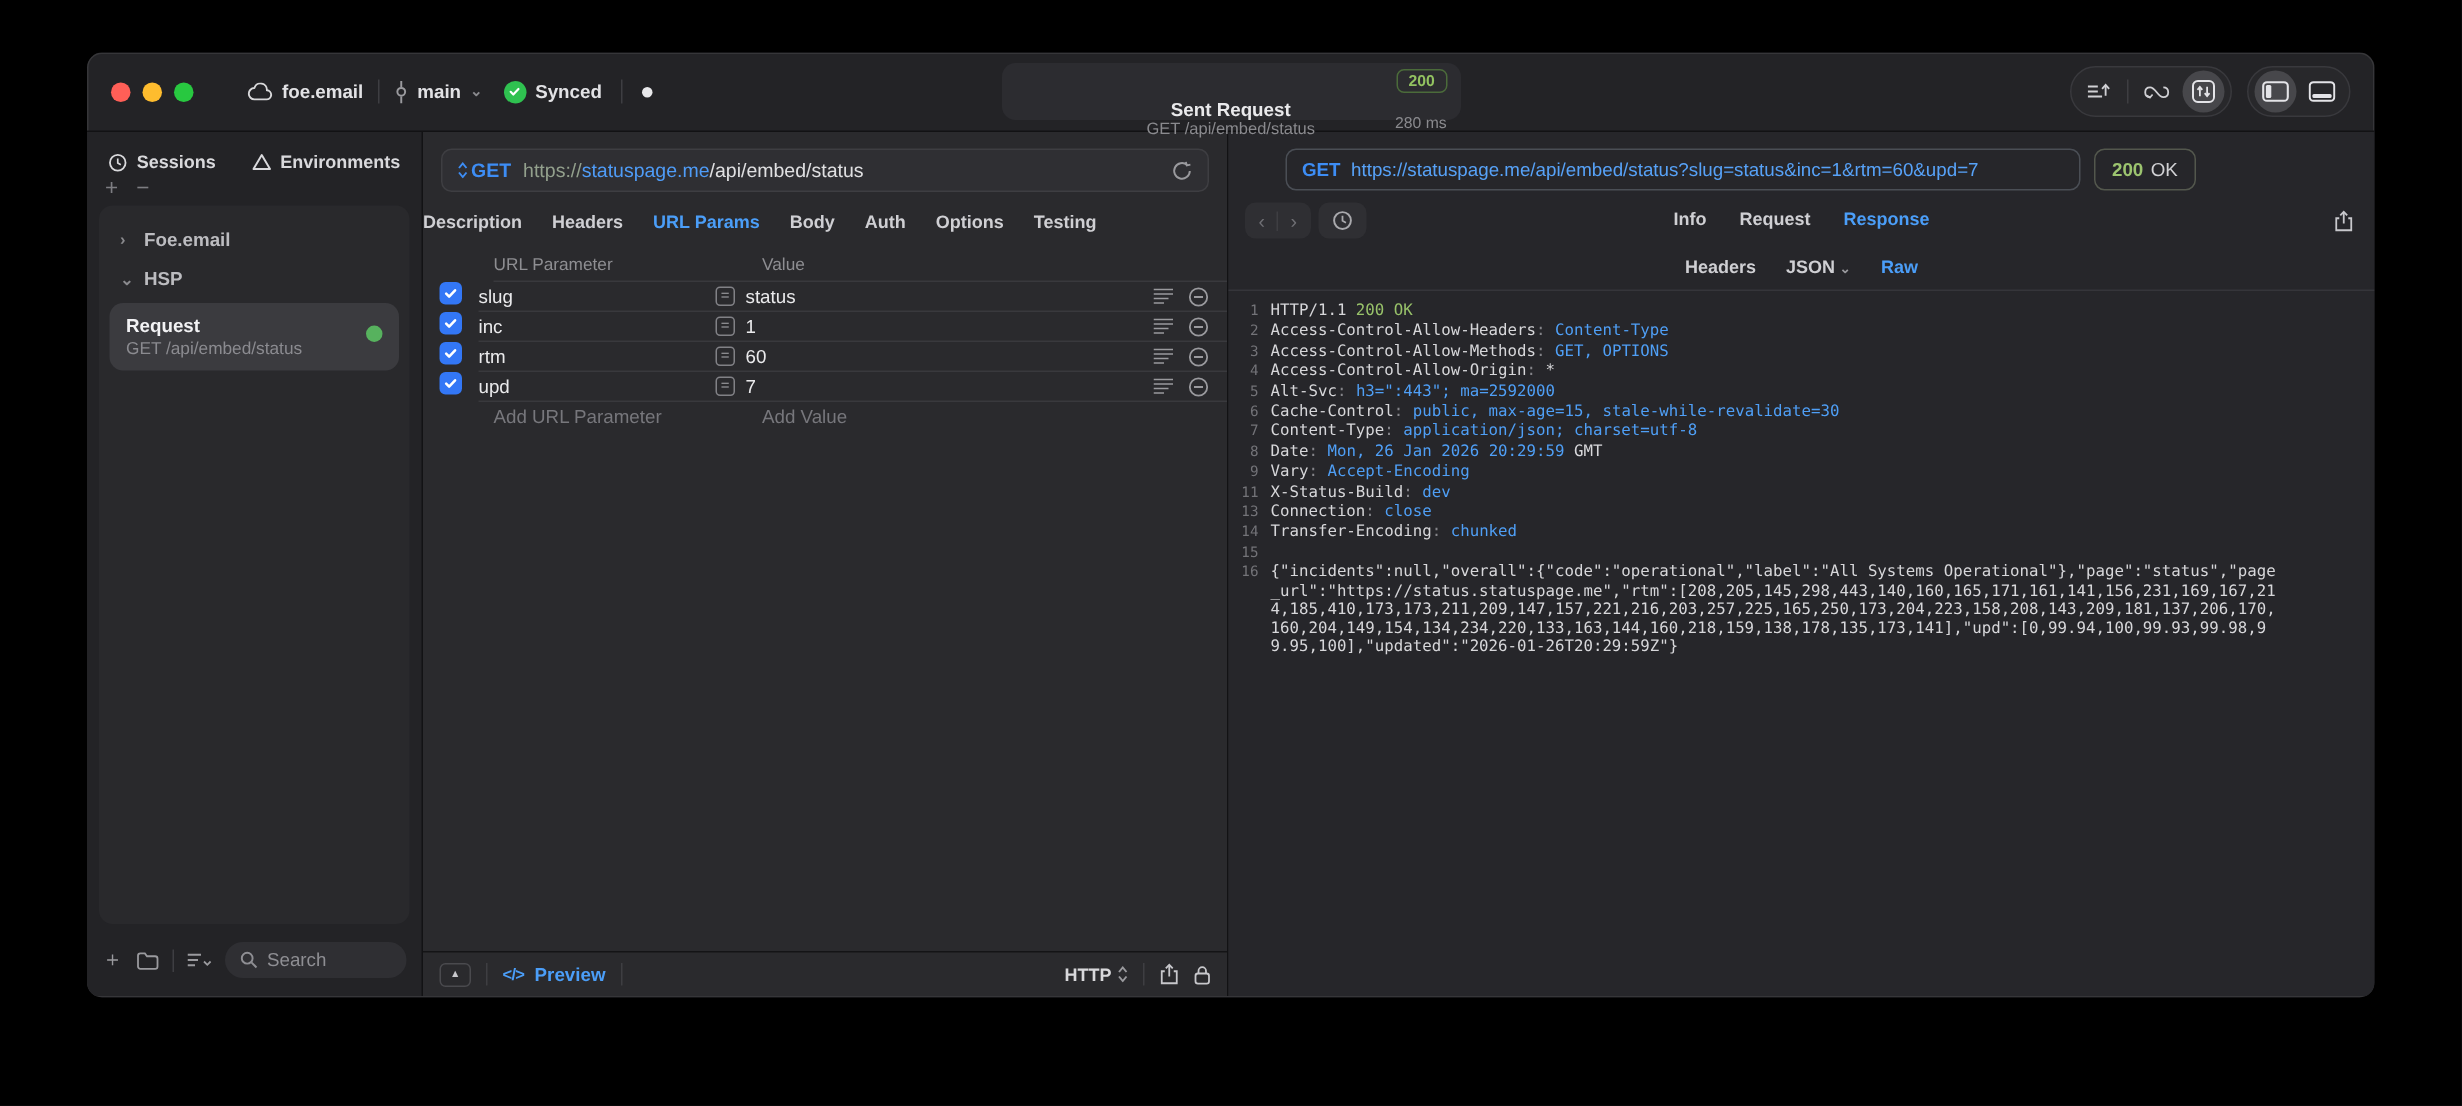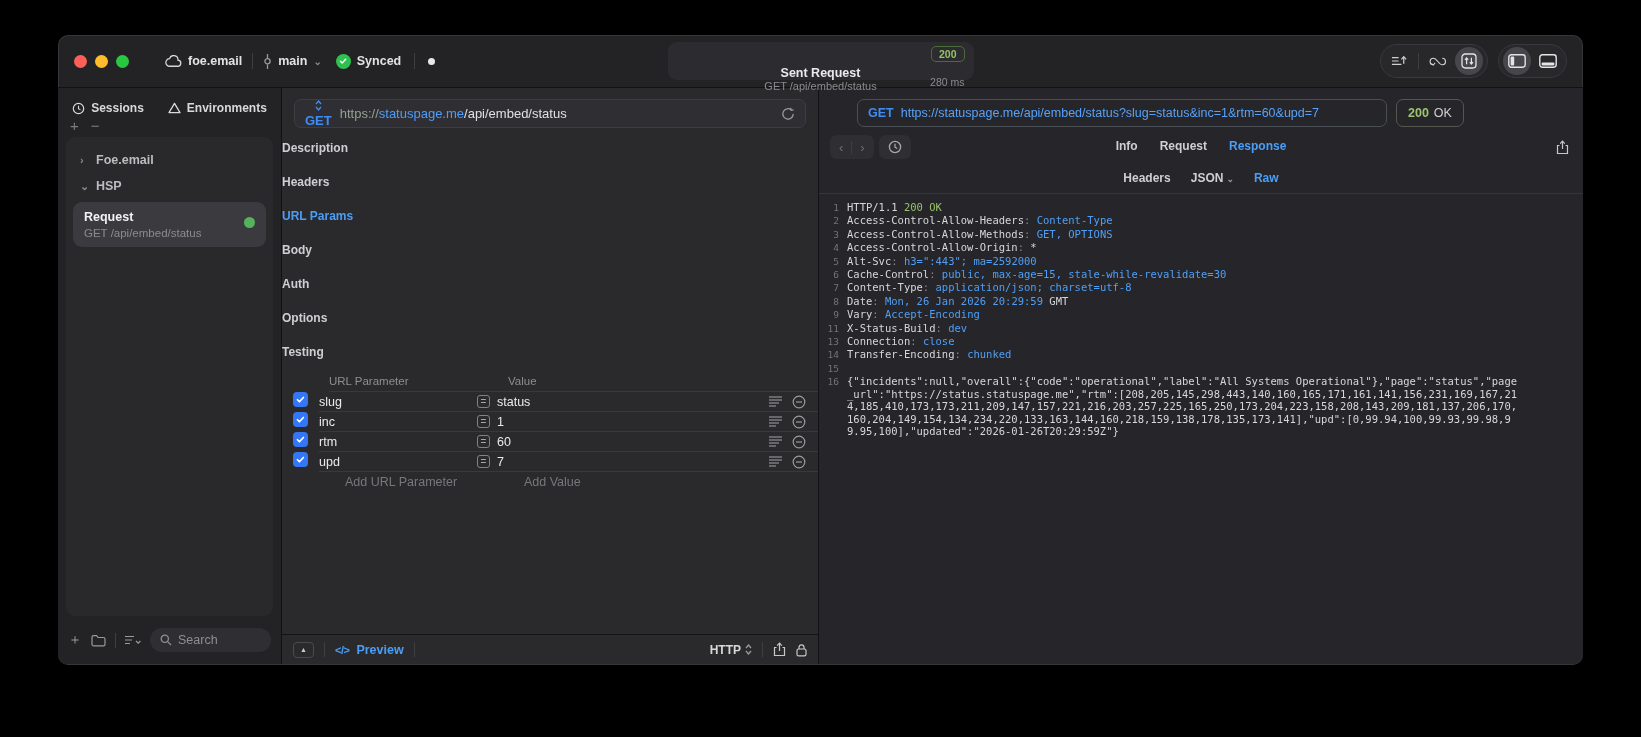--- a/index.html
+++ b/index.html
@@ -61,45 +61,45 @@
     background:#57b25e; }
   .sb-footer { display:flex; align-items:center; gap:9px; padding:12px 2px 0; }
   .sbf-icon { color:#9a9a9e; font-size:14px; display:flex; align-items:center; }
   .sbf-sep { width:1px; height:15px; background:#3e3e42; }
   .search-pill { flex:1; height:24px; background:#2f2f33; border-radius:13px; display:flex;
     align-items:center; gap:6px; padding:0 10px; color:#8e8e93; font-size:12.5px; }
 
   
   .url-bar { margin:11px 12px 0; height:29px; background:#2f2f33; border:1px solid #3e3e42;
     border-radius:7px; display:flex; align-items:center; padding:0 10px; font-size:13px; }
-  .method { color:#3d8df5; font-weight:700; display:flex; align-items:center; gap:2px;flex-direction:column; }
+  .method { color:#3d8df5; font-weight:700; display:flex; align-items:center; gap:2px; }
   .u-scheme { color:#93a08d; margin-left:8px; }
   .u-host { color:#4f9cf7; }
   .u-path { color:#e0e0e2; }
   .refresh { margin-left:auto; }
   .editor-tabs { display:flex; justify-content:flex-start; gap:20px; padding:13px 0 11px;
-    font-size:12px; font-weight:600; color:#cfcfd3;flex-direction:column; }
+    font-size:12px; font-weight:600; color:#cfcfd3; }
   .tab.active { color:#4b9ef8; }
   .params { flex:1; font-size:12.5px; }
   .p-head { display:flex; margin-left:47px; margin-right:0; height:22px; align-items:center;
     border-bottom:1px solid #39393d; color:#8e8e92; font-size:11.5px; }
   .p-head .col1 { width:179px; }
   .prow { display:flex; padding-left:11px; }
   .cb { width:15px; height:15px; border-radius:4px; background:#3377f6; display:flex;
     align-items:center; justify-content:center; margin-right:11px; flex-shrink:0; }
   .prow-c { flex:1; display:flex; align-items:center; height:20px;
     border-bottom:1px solid #39393d; padding-right:12px; }
   .pname { width:158px; color:#eaeaec; }
   .pvalwrap { display:flex; align-items:center; gap:7px; }
   .eqbox { width:13px; height:13px; border:1px solid #818186; border-radius:3px; color:#a6a6aa;
     font-size:10px; line-height:11px; display:flex; align-items:center; justify-content:center; }
   .pval { color:#eaeaec; }
   .rowicons { display:flex; align-items:center; gap:9px; margin-left:auto; }
   .addrow { display:flex; height:20px; align-items:center; padding-left:47px; color:#77777c; }
-  .addrow .an { width:158px;margin-left:16px; }
+  .addrow .an { width:158px; }
   .addrow .av { margin-left:21px; }
   .editor-footer { height:30px; border-top:1px solid #141416; display:flex; align-items:center;
     padding:0 11px; gap:10px; }
   .collapse-box { width:21px; height:16px; border:1px solid #4a4a4e; border-radius:4px;
     display:flex; align-items:center; justify-content:center; color:#c8c8cc; font-size:7px; }
   .ef-sep { width:1px; height:15px; background:#3e3e42; }
   .preview { display:flex; align-items:center; gap:7px; color:#4b9ef8; font-size:12.5px; font-weight:600; }
   .code-glyph { font-size:11px; font-weight:700; letter-spacing:-0.5px; }
   .ef-spacer { flex:1; }
   .http-sel { display:flex; align-items:center; gap:4px; color:#d8d8db; font-size:12px; font-weight:600; }

